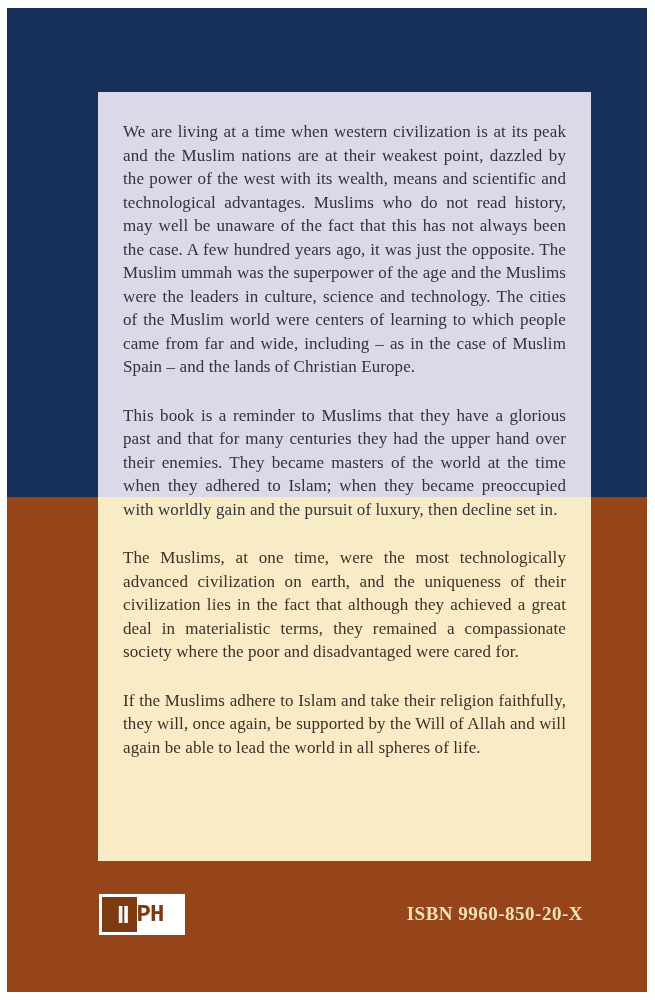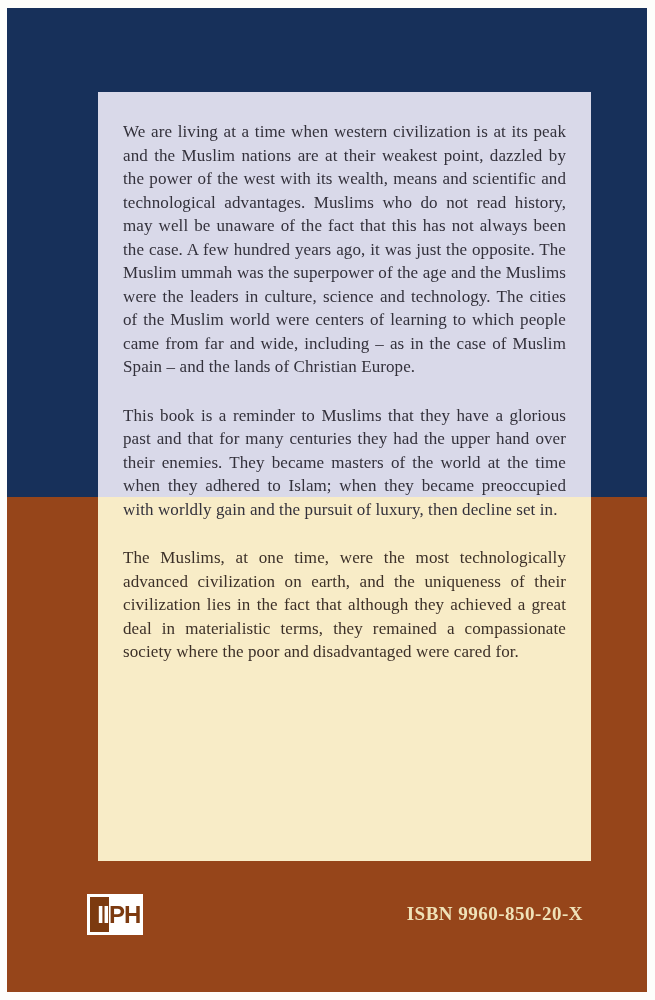--- a/index.html
+++ b/index.html
@@ -28,22 +28,22 @@
     font-size:17px;
     line-height:23.5px;
     text-align:justify;
     color:#33313b;
     letter-spacing:0.1px;
   }
   .panel p:nth-child(3), .panel p:nth-child(4){ color:#3c3028; }
   .panel p:last-child{ margin-bottom:0; }
 
   .logo{
-    position:absolute;left:80px;bottom:57px;
-    width:56px;height:41px;
+    position:absolute;left:92px;bottom:57px;
+    width:86px;height:41px;
     background:#ffffff;
     border:3px solid #ffffff;
     box-sizing:border-box;
     display:flex;
     font-family:"Liberation Sans","DejaVu Sans",sans-serif;
     font-weight:bold;
   }
   .logo-left{
     background:#7c3a10;color:#ffffff;
     flex:0 0 52%;
@@ -51,37 +51,39 @@
     font-size:24px;letter-spacing:-1px;
     line-height:1;
   }
   .logo-right{
     background:#ffffff;color:#7c3a10;
     flex:1;
     display:flex;align-items:center;justify-content:flex-start;
     font-size:24px;letter-spacing:-1px;
     line-height:1;
     margin-left:-7px;
+    font-family:Liberation Mono, monospace;
   }
   .isbn{
     position:absolute;right:64px;bottom:67px;
     font-size:19px;font-weight:bold;
     color:#efe2b8;
     letter-spacing:0.5px;
     margin-top:45px;
   }
 </style>
 </head>
 <body>
 
 <div class="cover">
   <div class="panel">
     <p>We are living at a time when western civilization is at its peak and the Muslim nations are at their weakest point, dazzled by the power of the west with its wealth, means and scientific and technological advantages. Muslims who do not read history, may well be unaware of the fact that this has not always been the case. A few hundred years ago, it was just the opposite. The Muslim ummah was the superpower of the age and the Muslims were the leaders in culture, science and technology. The cities of the Muslim world were centers of learning to which people came from far and wide, including – as in the case of Muslim Spain – and the lands of Christian Europe.</p>
     <p>This book is a reminder to Muslims that they have a glorious past and that for many centuries they had the upper hand over their enemies. They became masters of the world at the time when they adhered to Islam; when they became preoccupied with worldly gain and the pursuit of luxury, then decline set in.</p>
     <p>The Muslims, at one time, were the most technologically advanced civilization on earth, and the uniqueness of their civilization lies in the fact that although they achieved a great deal in materialistic terms, they remained a compassionate society where the poor and disadvantaged were cared for.</p>
+    <p>If the Muslims adhere to Islam and take their religion faithfully, they will, once again, be supported by the Will of Allah and will again be able to lead the world in all spheres of life.</p>
   </div>
 
   <div class="logo">
     <span class="logo-left">II</span>
     <span class="logo-right">PH</span>
   </div>
 
   <div class="isbn">ISBN 9960-850-20-X</div>
 </div>
 

